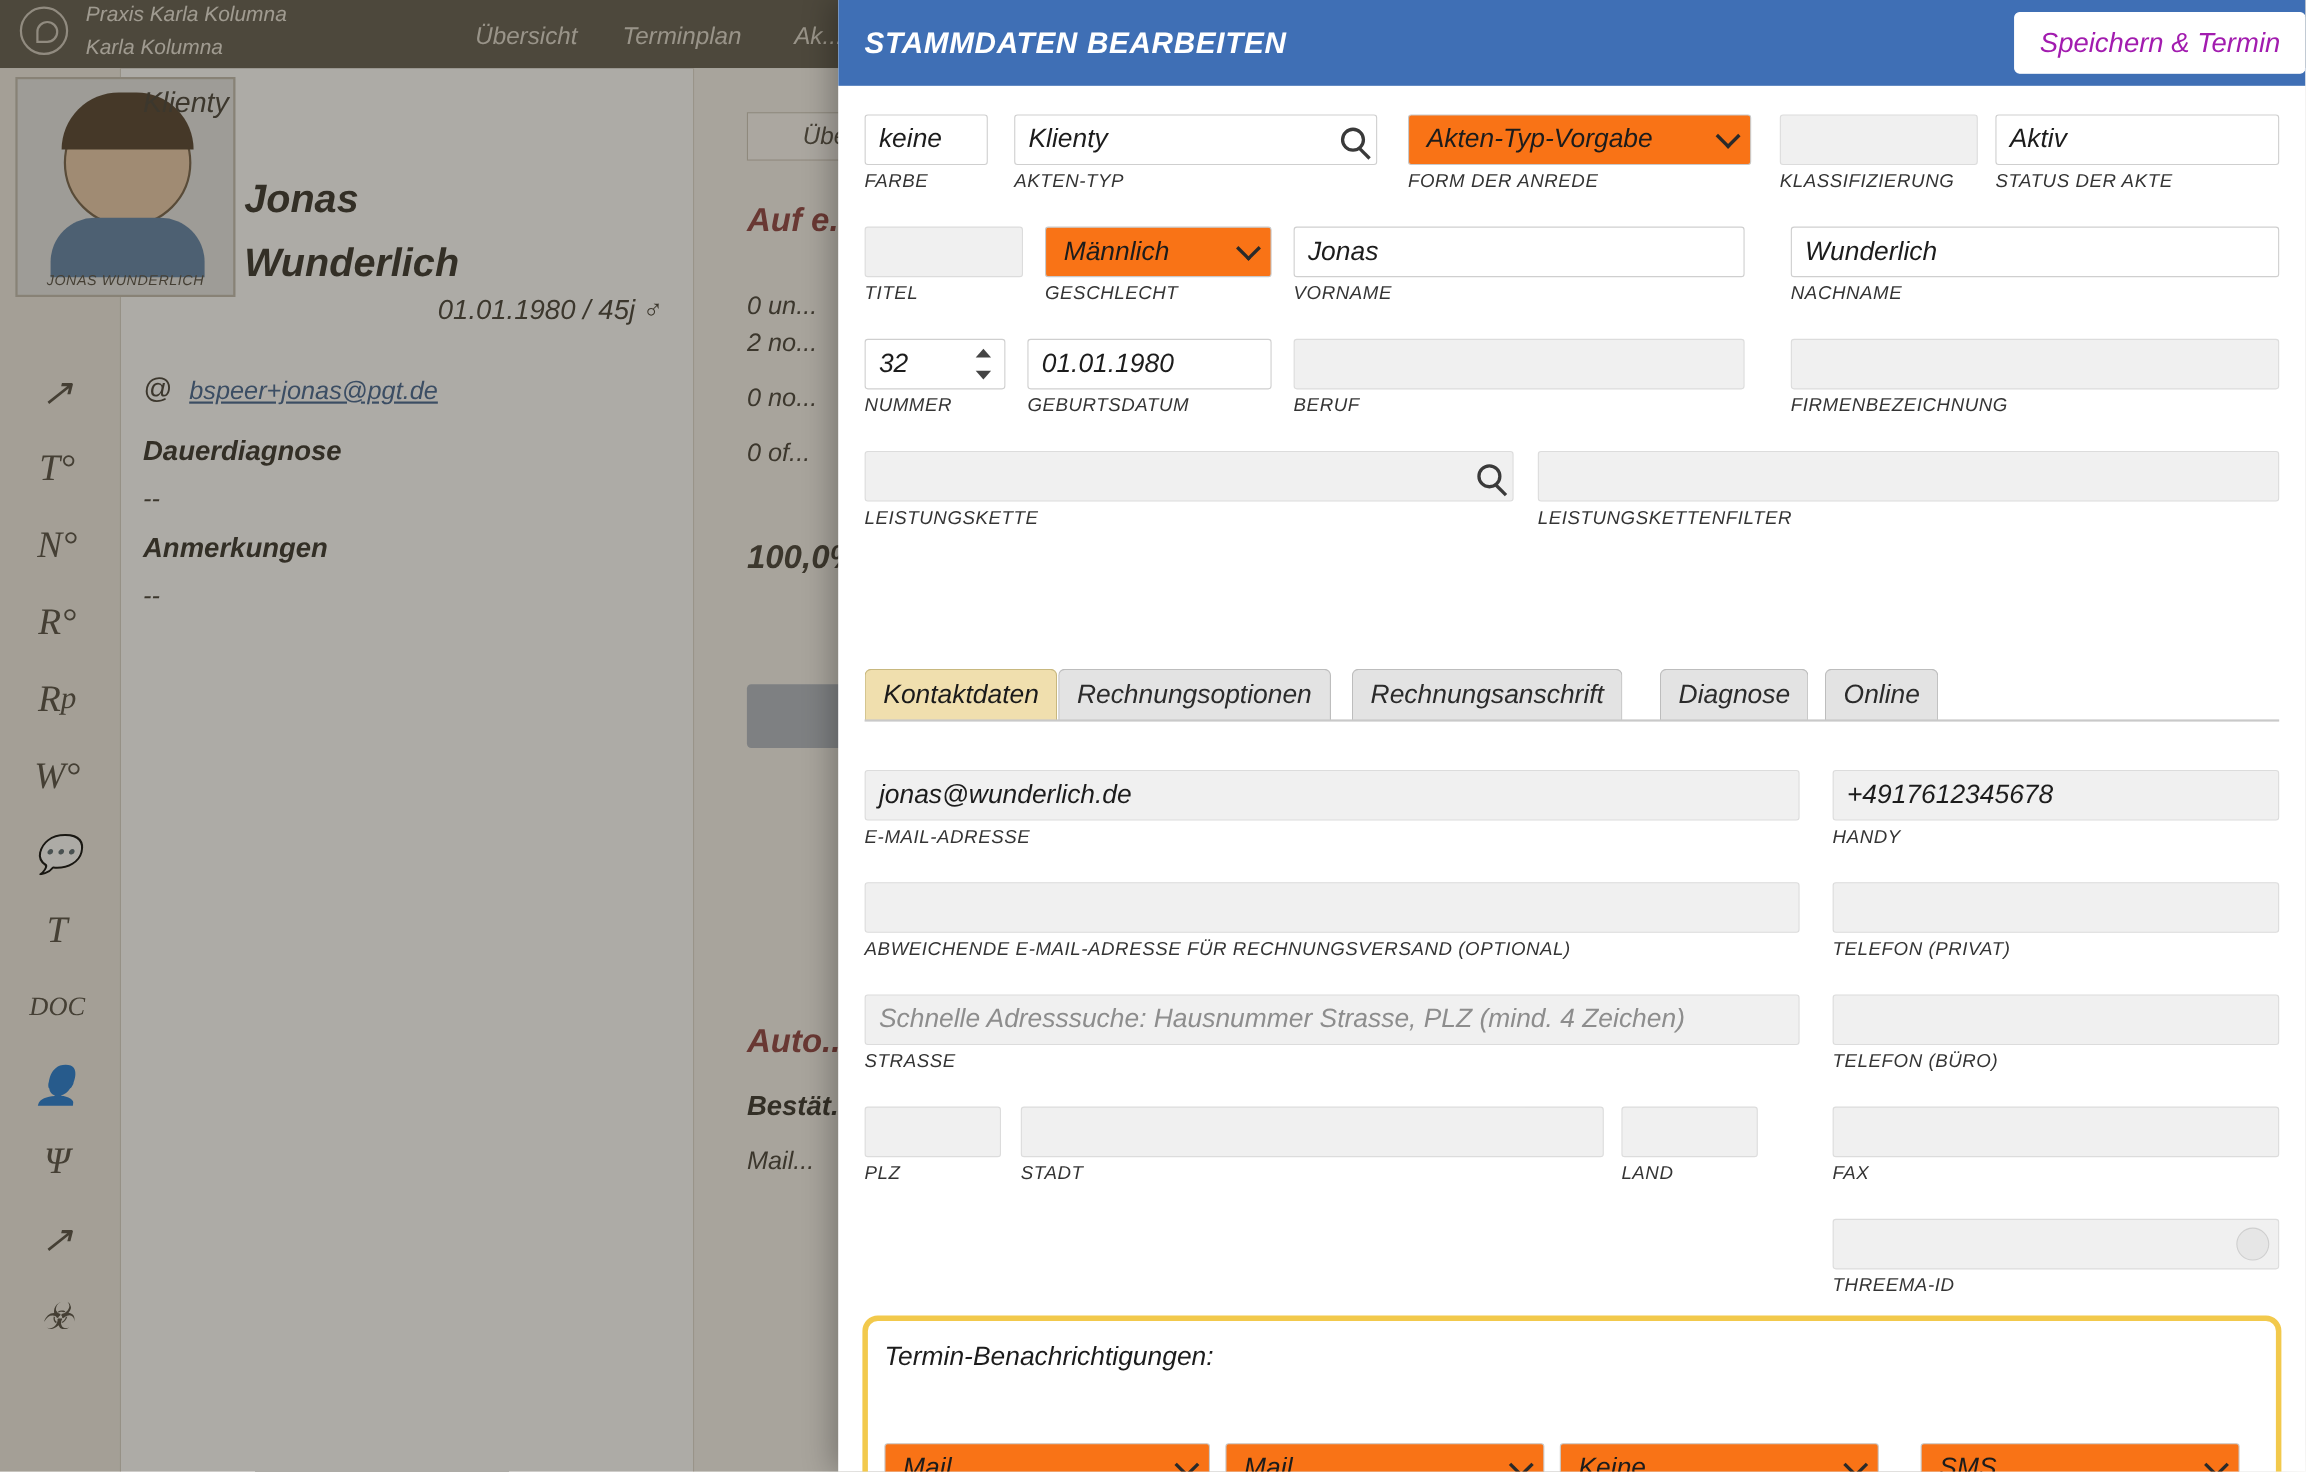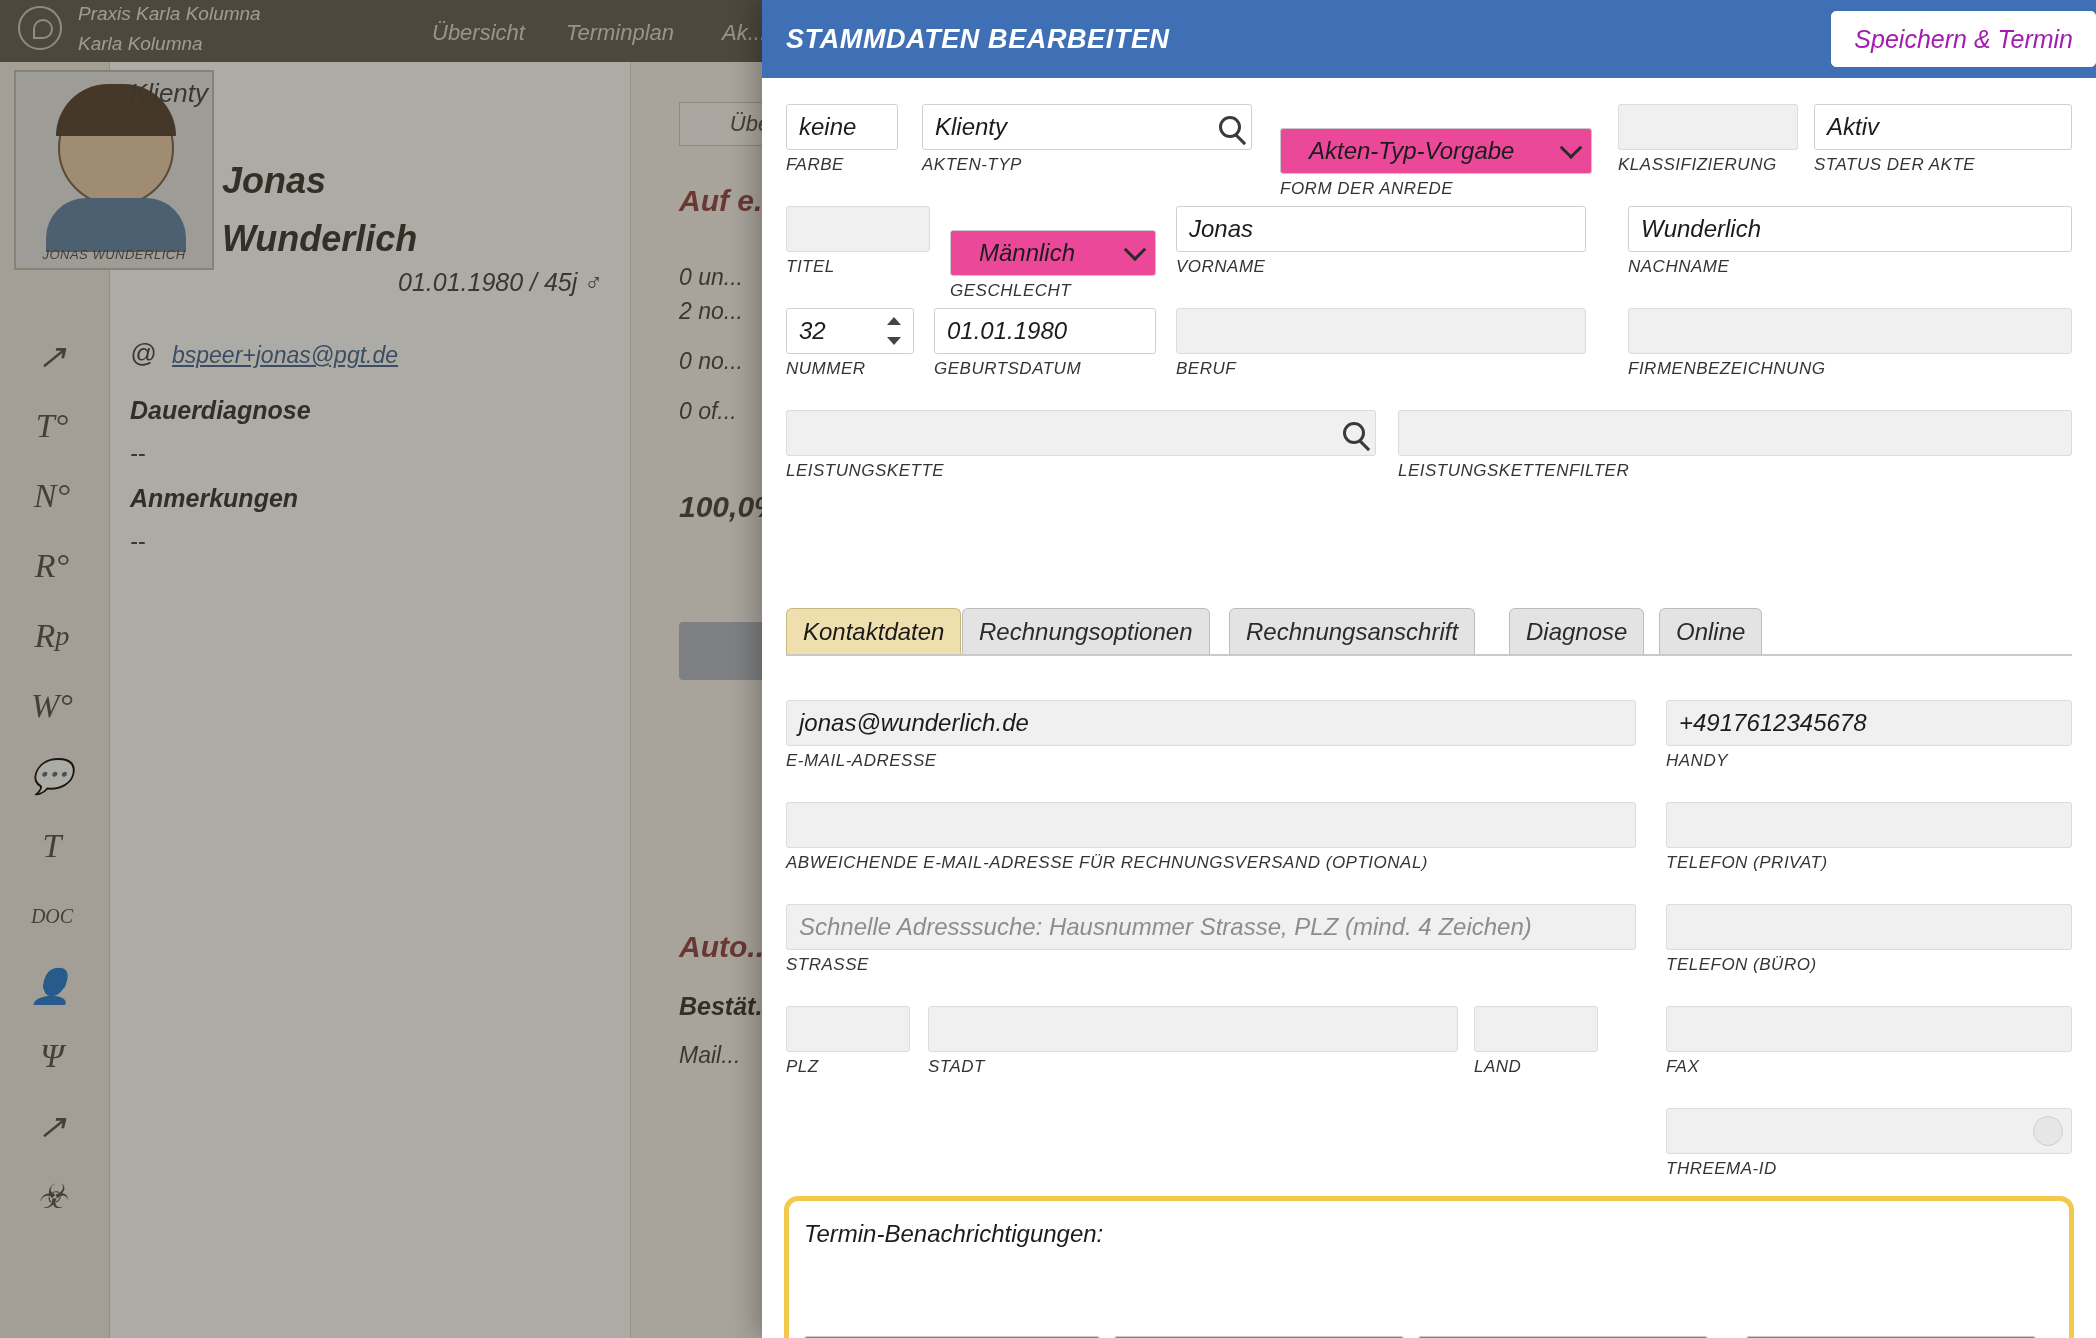--- a/index.html
+++ b/index.html
@@ -168,23 +168,23 @@
     width: 18px; height: 28px; display: flex; flex-direction: column;
     align-items: center; justify-content: space-between;
   }
   .spin i {
     display: block; width: 0; height: 0; border-left: 7px solid transparent;
     border-right: 7px solid transparent;
   }
   .spin i.up { border-bottom: 8px solid #444; }
   .spin i.dn { border-top: 8px solid #444; }
   .selbox {
-    background: #ec4899; border: 1px solid #c9c9c9; border-radius: 3px;
-    height: 46px; display: flex; align-items: center; padding: 0 28px;
-    font-size: 24px; color: #1c1c1c; position: relative; margin-top: 24px;
+    background: #f97316; border: 1px solid #c9c9c9; border-radius: 3px;
+    height: 46px; display: flex; align-items: center; padding: 0 16px;
+    font-size: 24px; color: #1c1c1c; position: relative;
   }
   .toggle-circle {
     position: absolute; right: 8px; top: 50%; transform: translateY(-50%);
     width: 30px; height: 30px; border-radius: 50%;
     background: #e6e6e6; border: 1px solid #cfcfcf;
   }
 
   
   .tabs { position: absolute; left: 24px; top: 530px; width: 1286px; height: 48px; }
   .tab {
@@ -226,21 +226,21 @@
 
     <div class="bg-rail">
       <div class="rail-icon" style="top:266px">↗</div>
       <div class="rail-icon" style="top:336px">T°</div>
       <div class="rail-icon" style="top:406px">N°</div>
       <div class="rail-icon" style="top:476px">R°</div>
       <div class="rail-icon" style="top:546px">R<small>p</small></div>
       <div class="rail-icon" style="top:616px">W°</div>
       <div class="rail-icon" style="top:686px">💬</div>
       <div class="rail-icon" style="top:756px">T</div>
-      <div class="rail-icon" style="top:826px; font-size:20px">DOC</div>
+      <div class="rail-icon" style="top:826px; font-size:24px">DOC</div>
       <div class="rail-icon" style="top:896px">👤</div>
       <div class="rail-icon" style="top:966px">Ψ</div>
       <div class="rail-icon" style="top:1036px">↗</div>
       <div class="rail-icon" style="top:1106px">☣</div>
     </div>
 
     <div class="bg-avatar">
       <div class="face"></div>
       <div class="hair"></div>
       <div class="body"></div>

